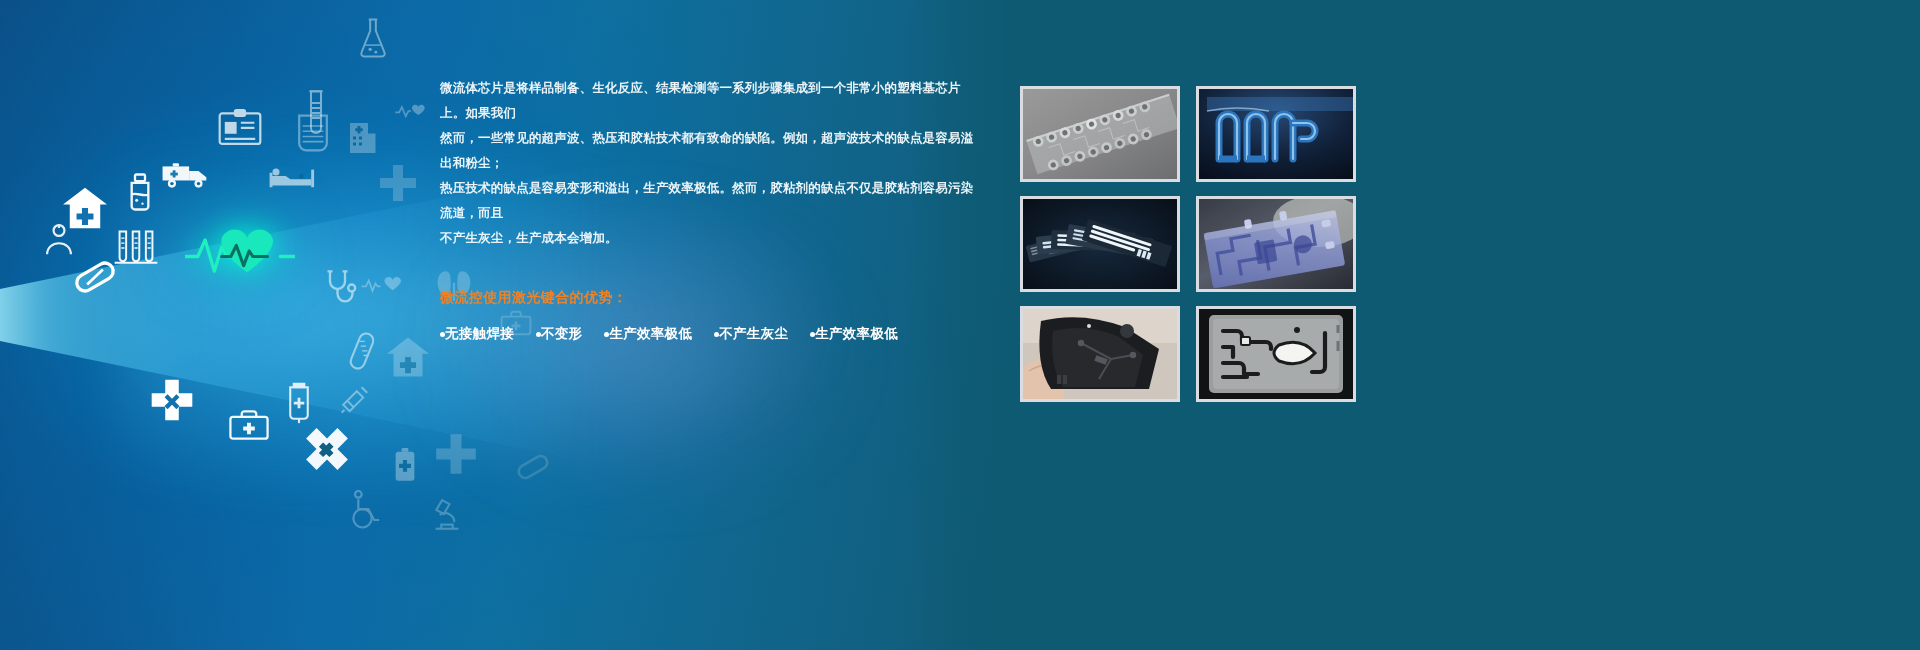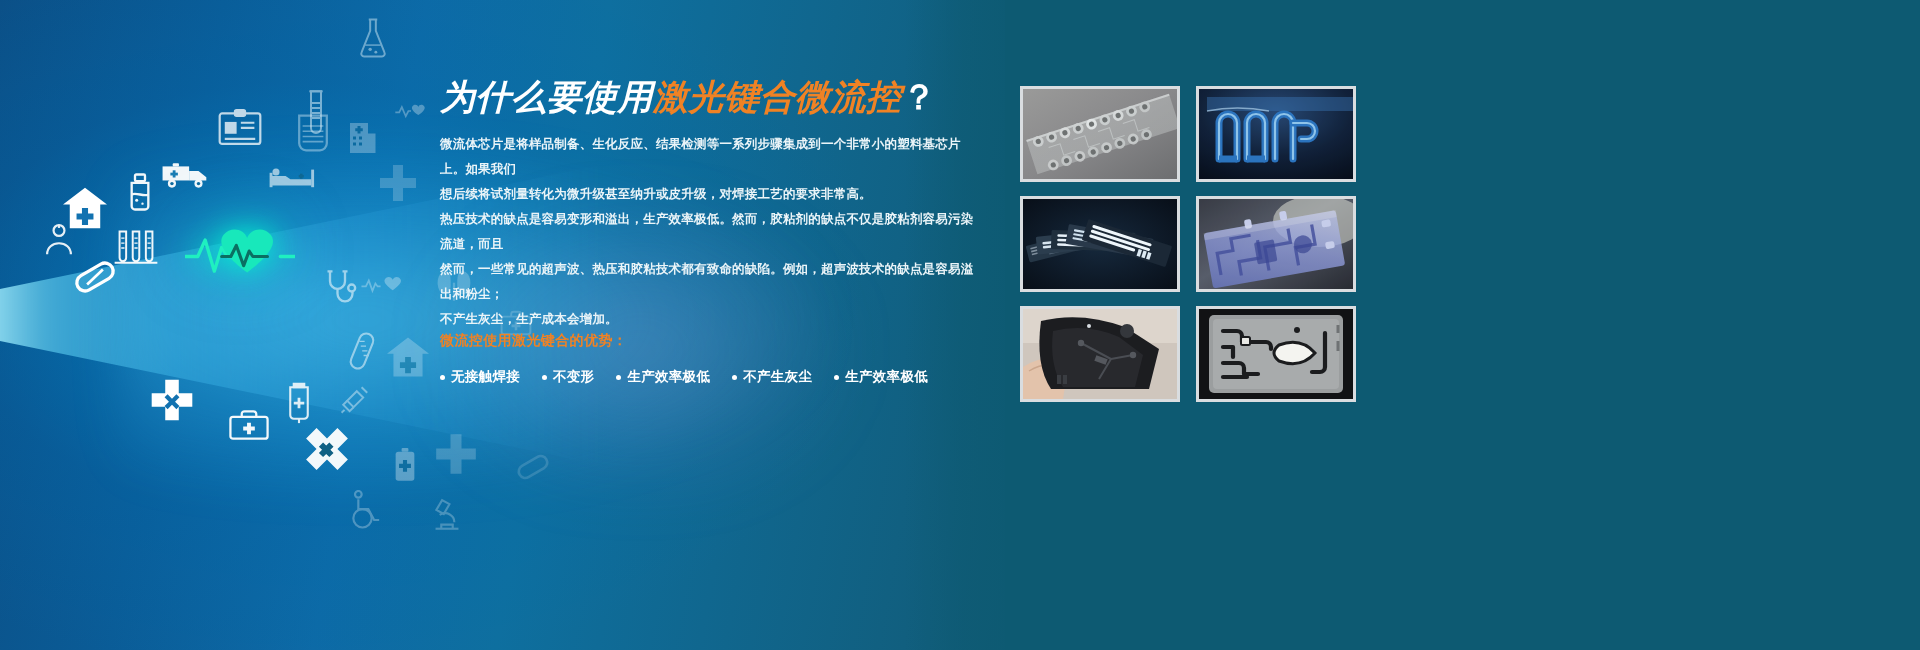--- a/index.html
+++ b/index.html
@@ -80,28 +80,28 @@
     color:#ffffff;line-height:1.18;margin:0 0 15px 0;white-space:nowrap;
   }
   .title .hl{color:#f08224;}
   .title .qm{color:#ffffff;font-style:normal;}
   .para{
     font-size:12.5px;color:#eaf4f8;line-height:2.0;font-weight:bold;
     letter-spacing:.2px;margin:0;
   }
   .para p{margin:0;}
   .subhead{
-    font-size:14px;font-weight:bold;color:#f08224;letter-spacing:.4px;
+    margin-top:38px;font-size:14px;font-weight:bold;color:#f08224;letter-spacing:.4px;
   }
   .bullets{
     margin-top:18px;display:flex;gap:22px;align-items:center;white-space:nowrap;
   }
   .bullet{
     font-size:13.5px;font-weight:bold;color:#ffffff;letter-spacing:.3px;
-    display:flex;align-items:center;gap:6px;
+    display:flex;align-items:center;
   }
   .bullet .dot{
     width:5px;height:5px;border-radius:50%;background:#ffffff;flex:none;
   }
 
   
   .grid{
     position:absolute;left:1020px;top:86px;
     display:grid;grid-template-columns:160px 160px;grid-template-rows:96px 96px 96px;
     gap:14px 16px;z-index:6;
@@ -383,27 +383,25 @@
         <rect x="2" y="6" width="24" height="10" rx="5" transform="rotate(-30 14 11)"></rect>
       </svg>
     </div>
   </div>
 
   <div class="panel-fade"></div>
   <div class="panel"></div>
 
   <div class="copy">
 
-    <h1 class="title"><span>为什么要使用</span><span class="hl">激光键合微流控</span><span class="qm">？</span></h1>
 
     <div class="para">
       <p>微流体芯片是将样品制备、生化反应、结果检测等一系列步骤集成到一个非常小的塑料基芯片上。如果我们</p>
-      <p>想后续将试剂量转化为微升级甚至纳升或皮升级，对焊接工艺的要求非常高。</p>
+      <p>然而，一些常见的超声波、热压和胶粘技术都有致命的缺陷。例如，超声波技术的缺点是容易溢出和粉尘；</p>
       <p>热压技术的缺点是容易变形和溢出，生产效率极低。然而，胶粘剂的缺点不仅是胶粘剂容易污染流道，而且</p>
-      <p>然而，一些常见的超声波、热压和胶粘技术都有致命的缺陷。例如，超声波技术的缺点是容易溢出和粉尘；</p>
       <p>不产生灰尘，生产成本会增加。</p>
     </div>
 
     <div class="subhead">微流控使用激光键合的优势：</div>
 
     <div class="bullets">
       <div class="bullet">
         <span class="dot"></span>
         <span>无接触焊接</span>
       </div>

